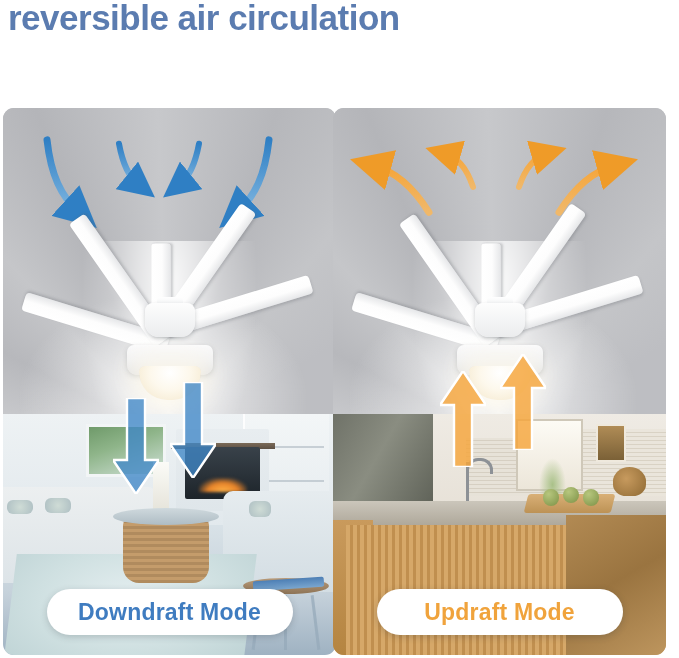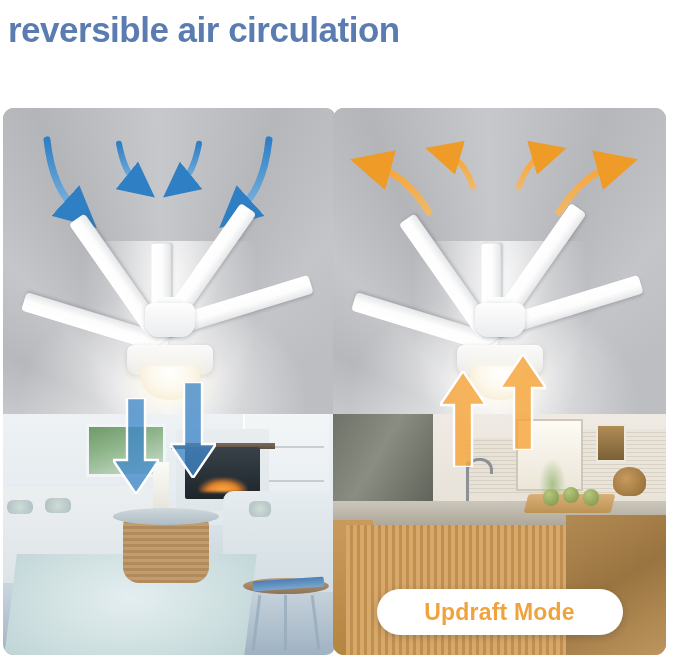--- a/index.html
+++ b/index.html
@@ -7,21 +7,21 @@
   body {
     width: 679px;
     height: 658px;
     background: #ffffff;
     font-family: "Liberation Sans", sans-serif;
     overflow: hidden;
     position: relative;
   }
 
   
-  #header { position: absolute; left: 0; top: 12px; width: 679px; height: 100px; }
+  #header { position: absolute; left: 0; top: 0; width: 679px; height: 100px; }
 
   #title {
     position: absolute; left: 8px; top: -2px;
     font-size: 35px; font-weight: 700; letter-spacing: -0.5px;
     color: #5b7cb0; white-space: nowrap;
   }
   #subtitle {
     position: absolute; left: 9px; top: 41px;
     font-size: 23px; font-weight: 300; letter-spacing: -0.2px;
     color: #1b1b1b; white-space: nowrap;
@@ -275,20 +275,23 @@
     <svg viewBox="0 0 46 96">
         <path d="M14,0 H32 V62 H46 L23,96 L0,62 H14 Z" fill="#3f86c6" fill-opacity=".78" stroke="#ffffff" stroke-width="2.4"></path>
       </svg>
   </div>
   <div class="big-arrow" style="left:50%;top:50%">
     <svg viewBox="0 0 46 96">
         <path d="M14,0 H32 V62 H46 L23,96 L0,62 H14 Z" fill="#3f86c6" fill-opacity=".78" stroke="#ffffff" stroke-width="2.4"></path>
       </svg>
   </div>
 
+  <div class="pill">
+    <span class="pill-text" id="pill-text-left">Downdraft Mode</span>
+  </div>
 </div>
 
 <div class="panel" id="panel-right">
 
   <div class="ceiling"></div>
 
   <div class="top-arrows">
     <svg viewBox="0 0 333 145" preserveAspectRatio="none" width="100%" height="100%">
       <defs>
         <linearGradient id="ograd" x1="0" y1="0" x2="0" y2="1">

